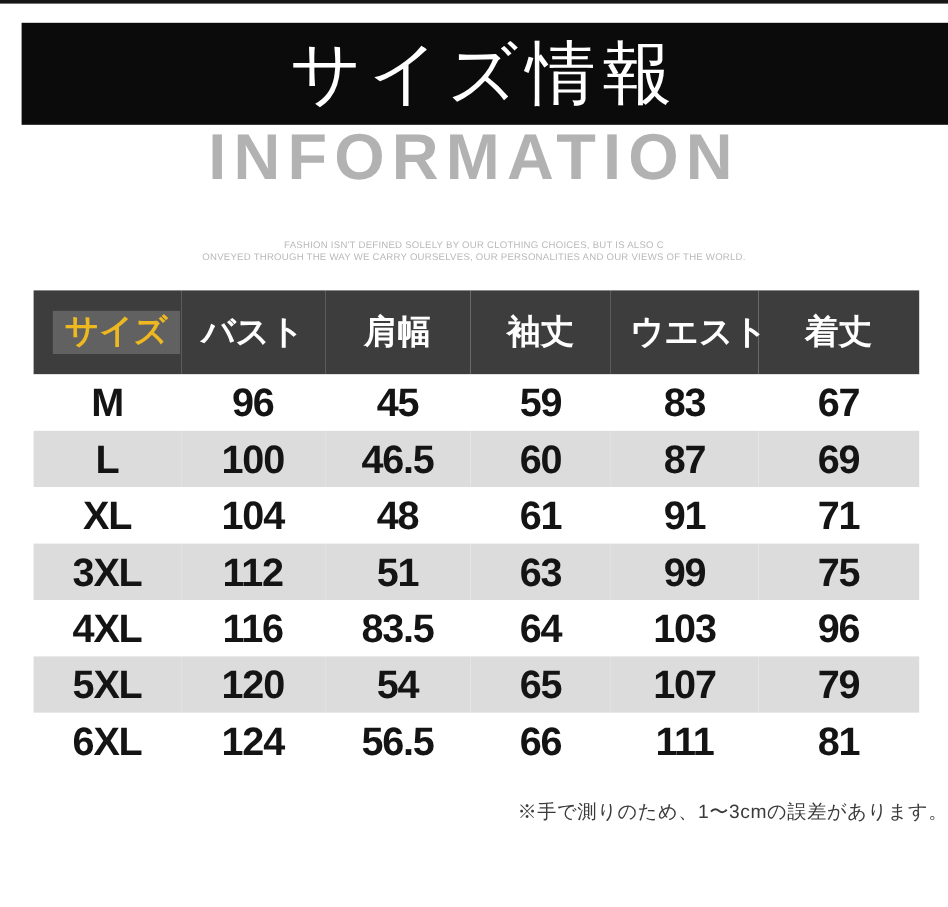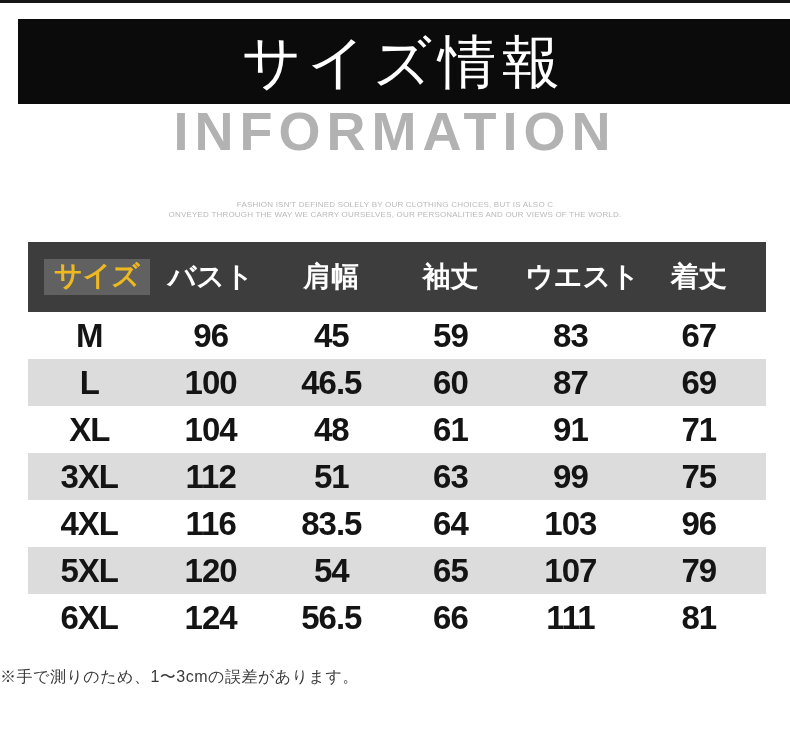--- a/index.html
+++ b/index.html
@@ -79,21 +79,21 @@
   .size-table td {
     text-align: center;
     font-size: 33px;
     font-weight: 700;
     color: #141414;
     padding: 0;
     letter-spacing: -1px;
   }
   .footnote {
     margin: 26px 0 0 0;
-    text-align: left;
+    text-align: right;
     font-size: 16px;
     color: #3a3a3a;
     letter-spacing: 0.5px;
   }
 </style>
 </head>
 <body>
 
 <div class="page">
 

